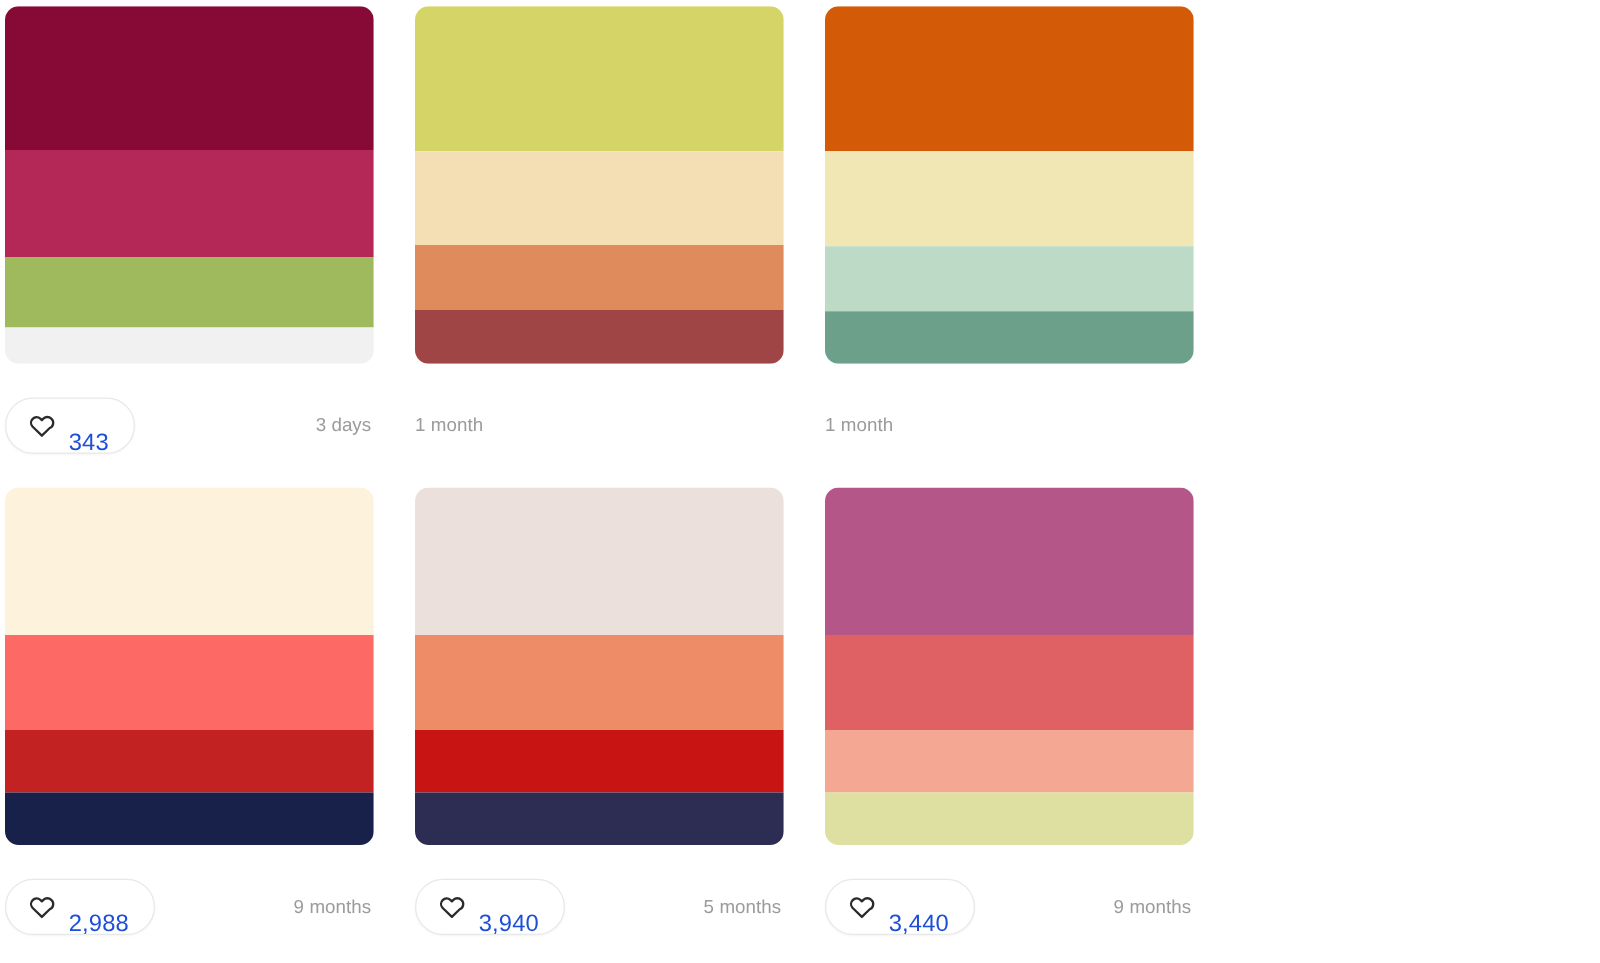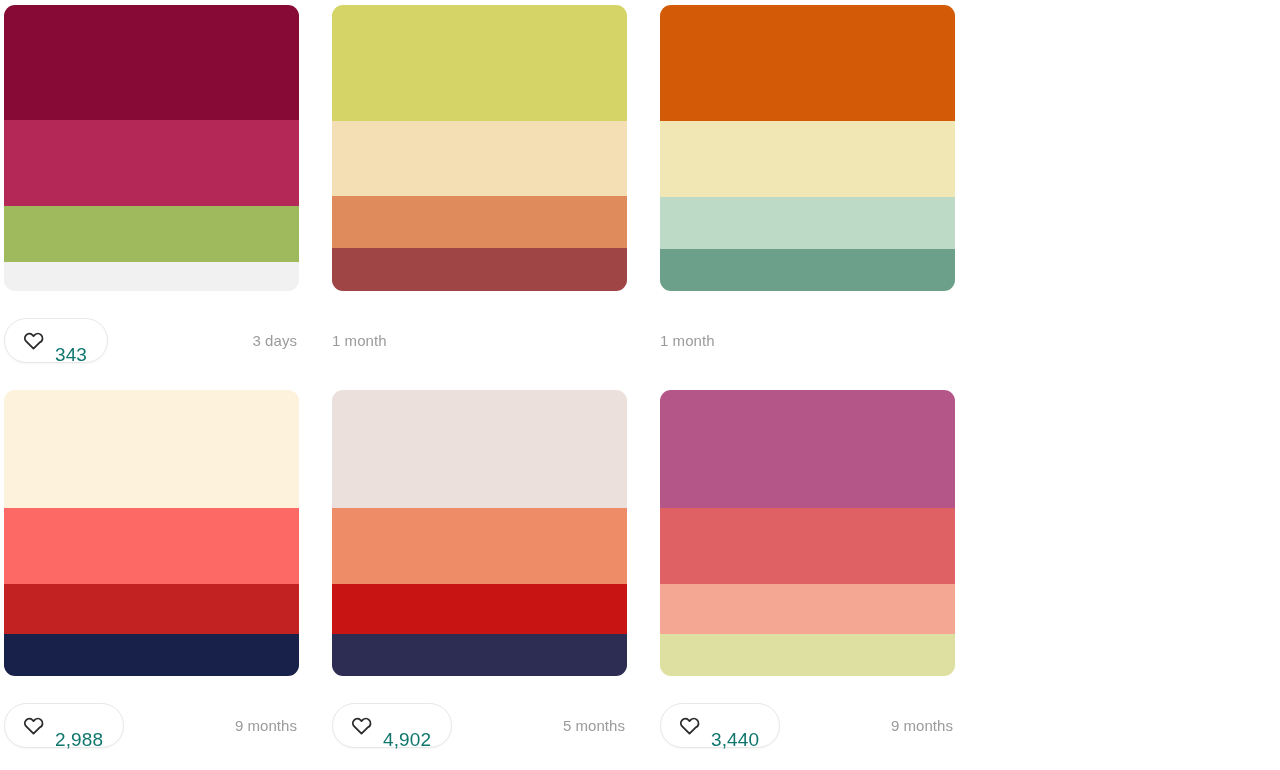--- a/index.html
+++ b/index.html
@@ -87,21 +87,21 @@
 
   .heart-icon svg {
     display: block;
     width: 21px;
     height: 21px;
   }
 
   .like-count {
     font-size: 19px;
     line-height: 1;
-    color: #0f766e;
+    color: #1d4ed8;
     letter-spacing: 0.1px;
     white-space: nowrap;
     margin-top: 28px;
   }
 
   .timestamp {
     font-size: 15px;
     line-height: 1;
     color: #9b9b9b;
     white-space: nowrap;
@@ -197,21 +197,21 @@
         <div class="swatch-band" style="background-color: rgb(201, 20, 20); height: 50px;"></div>
         <div class="swatch-band" style="background-color: rgb(45, 45, 83); height: 42px;"></div>
       </div>
       <div class="card-meta">
         <div class="like-button">
           <span class="heart-icon">
             <svg viewBox="0 0 24 24" fill="none" stroke="#2b2b2b" stroke-width="2.1" stroke-linecap="round" stroke-linejoin="round">
               <path d="M20.6 5.6a5.1 5.1 0 0 0-7.2 0L12 7l-1.4-1.4a5.1 5.1 0 0 0-7.2 7.2l1.4 1.4L12 21.2l7.2-7a5.1 5.1 0 0 0 1.4-8.6z"></path>
             </svg>
           </span>
-          <span class="like-count">4,902</span>
+          <span class="like-count">3,940</span>
         </div>
         <div class="timestamp">5 months</div>
       </div>
     </div>
 
     <div class="palette-card">
       <div class="swatch-stack">
         <div class="swatch-band" style="background-color: rgb(180, 86, 136); height: 118px;"></div>
         <div class="swatch-band" style="background-color: rgb(224, 97, 99); height: 76px;"></div>
         <div class="swatch-band" style="background-color: rgb(244, 168, 148); height: 50px;"></div>

